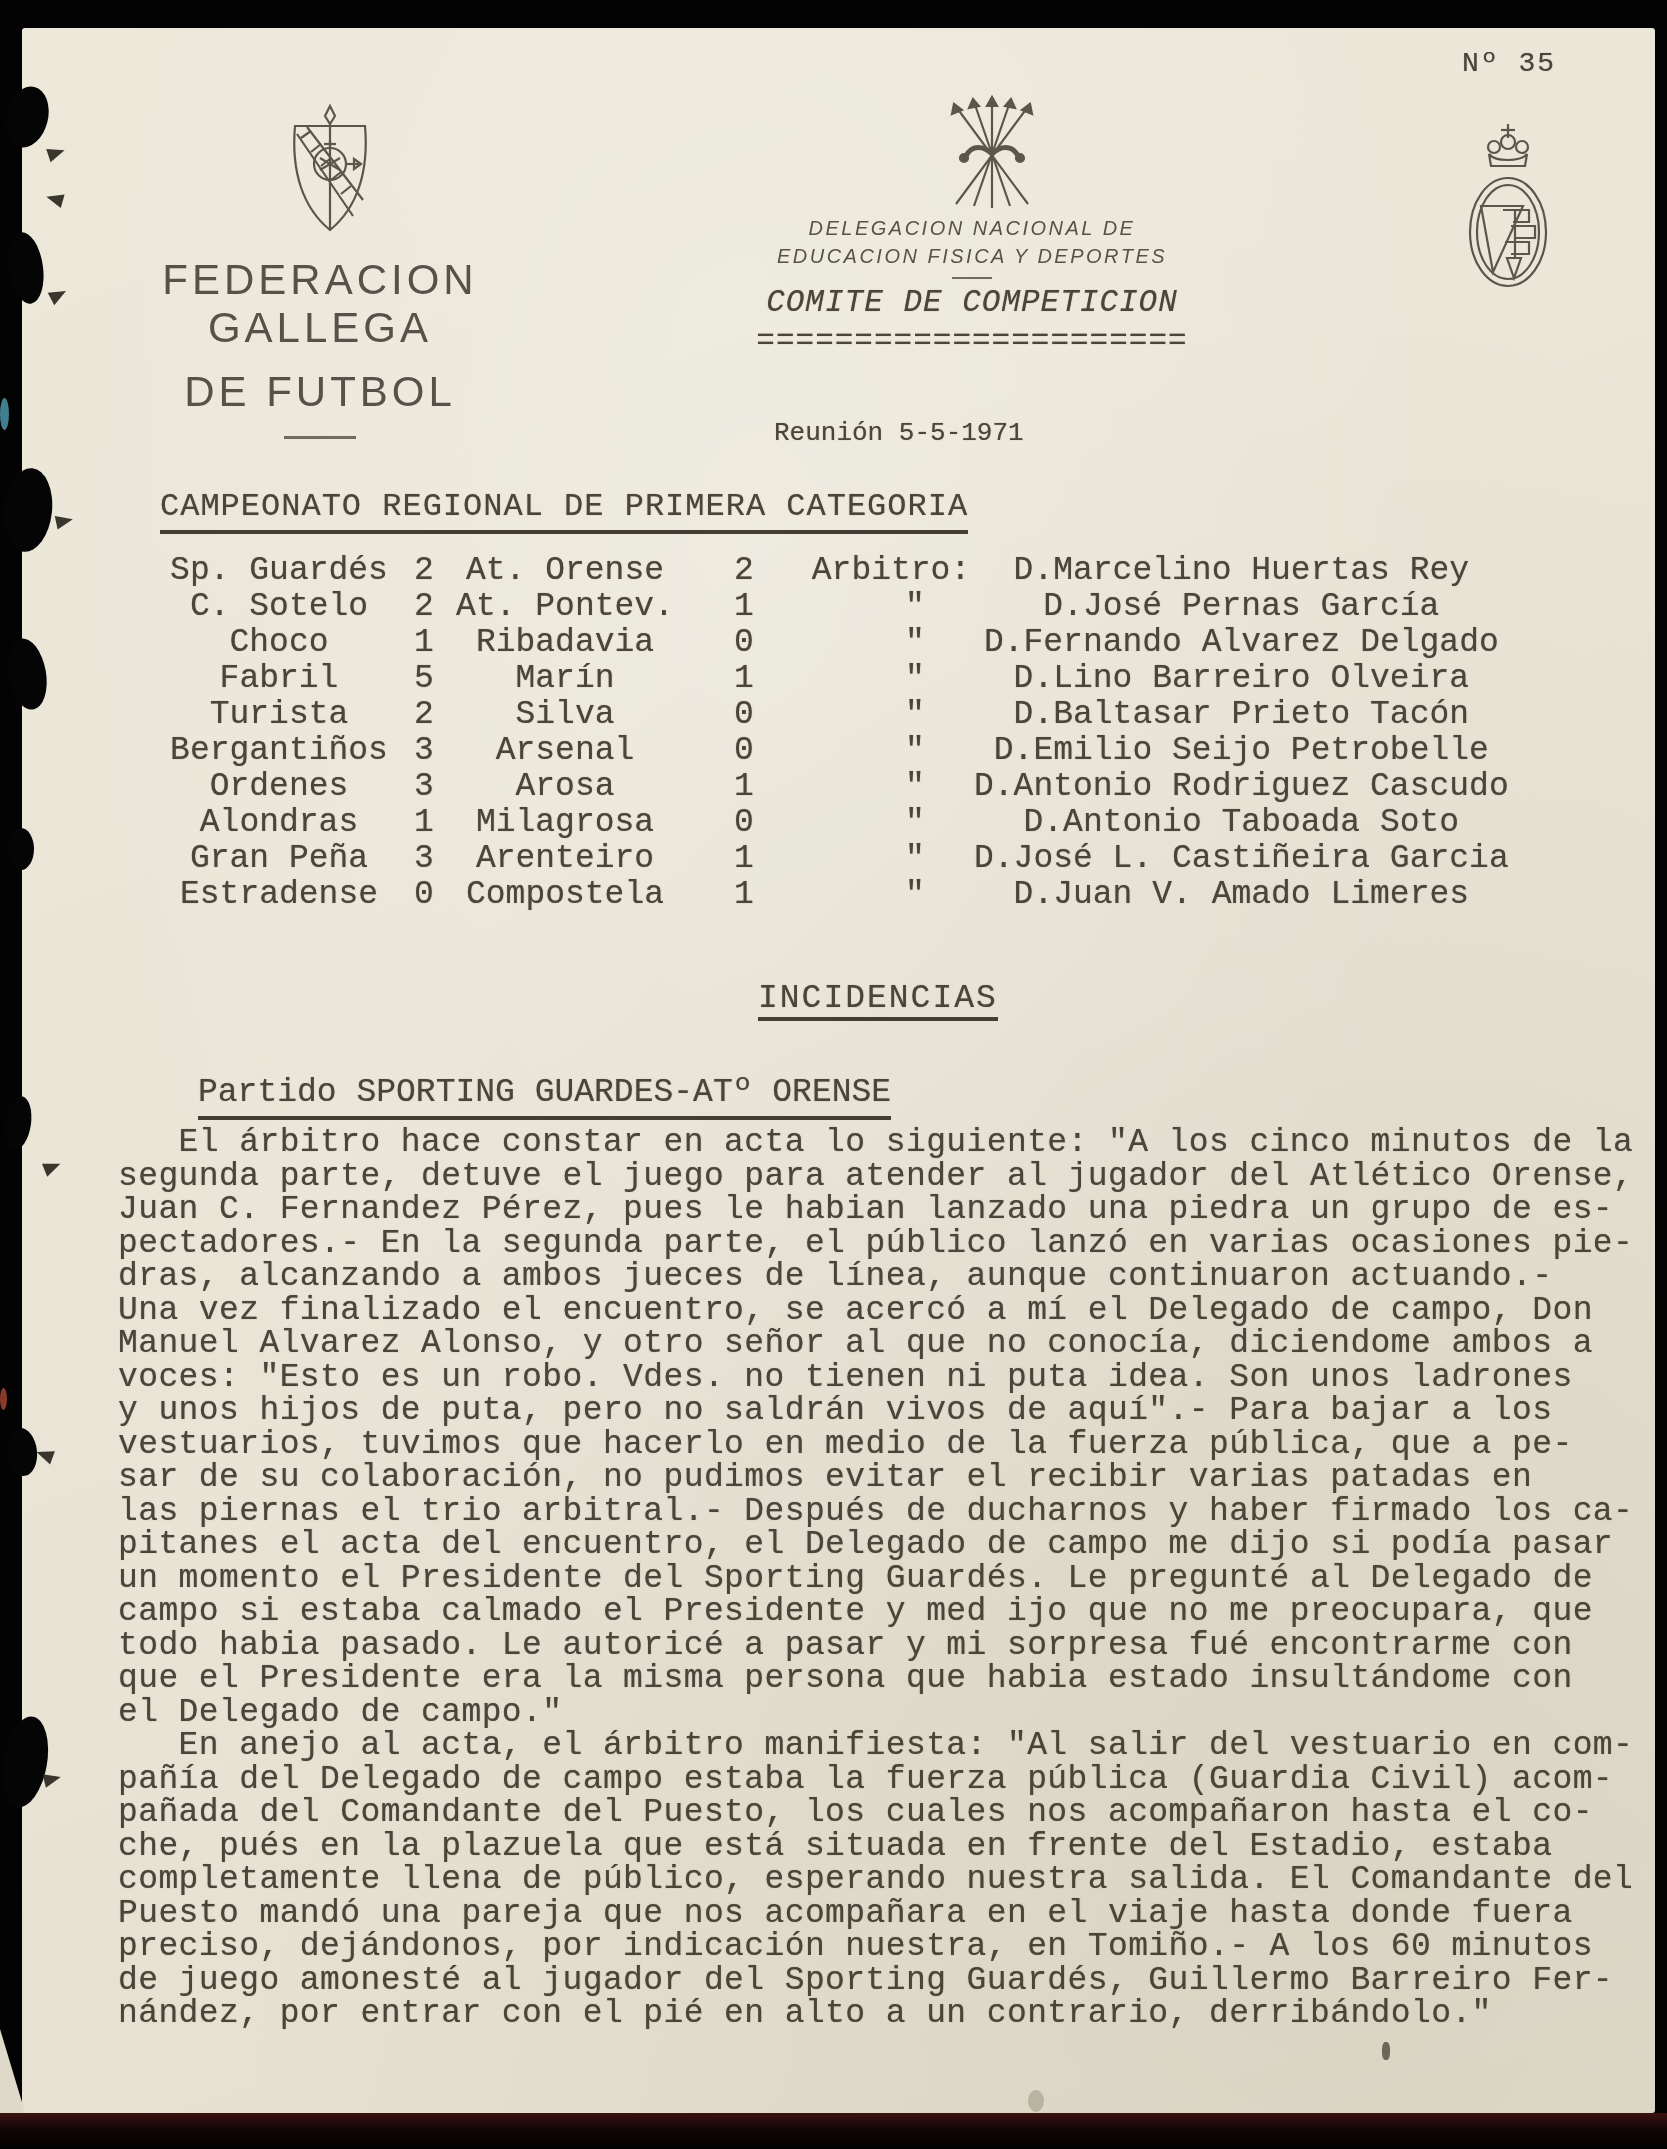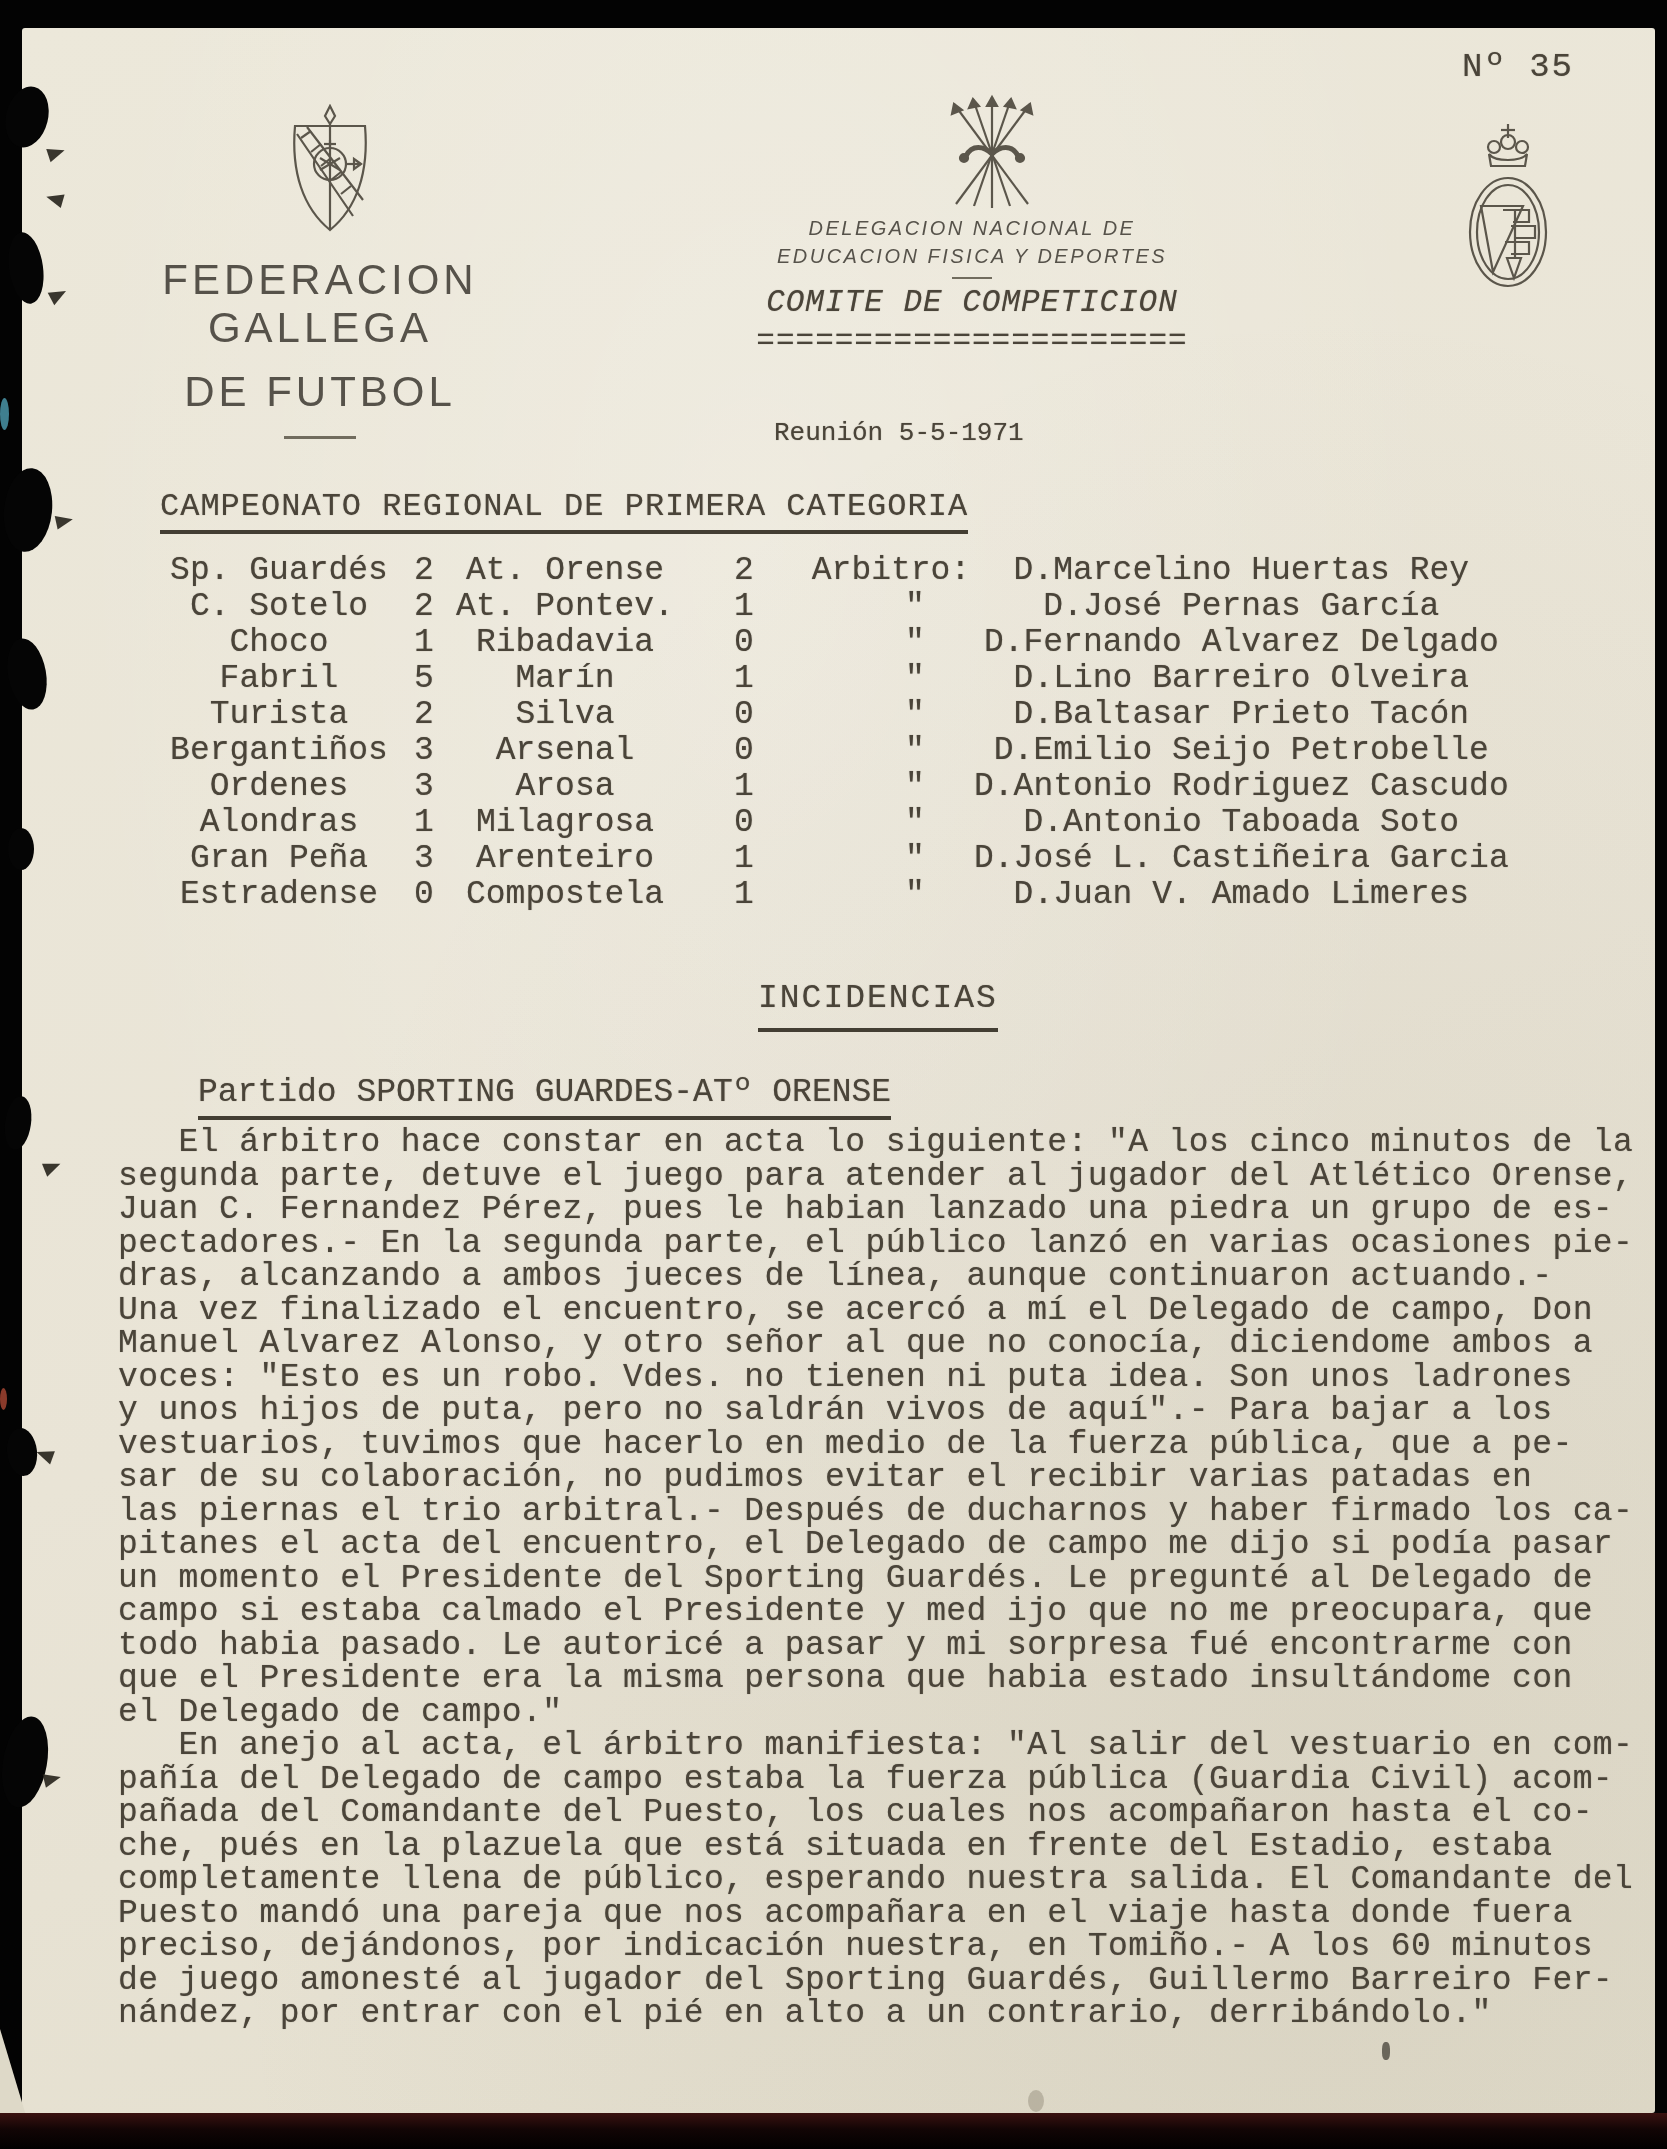--- a/index.html
+++ b/index.html
@@ -23,21 +23,21 @@
     border-bottom:120px solid #ded9c8;border-right:36px solid transparent;}
   
   .blob{position:absolute;background:#050505;border-radius:50%;}
   .mark{position:absolute;width:0;height:0;border-left:17px solid #26221b;
     border-top:7px solid transparent;border-bottom:7px solid transparent;opacity:.9;}
   .speck{position:absolute;border-radius:50%;}
 
   .ink{color:#4a4439;text-shadow:0 0 1px rgba(74,68,57,.55);}
   .printink{color:#56524a;}
 
-  .doc-number{position:absolute;left:1462px;top:48px;font-size:34px;letter-spacing:2px;}
+  .doc-number{position:absolute;left:1462px;top:48px;font-size:28px;letter-spacing:2px;}
 
   .lh-left{position:absolute;left:58px;top:256px;width:524px;text-align:center;
     font-family:"Liberation Sans","DejaVu Sans",sans-serif;}
   .lh-left .l1{font-size:42px;letter-spacing:4px;}
   .lh-left .l2{font-size:42px;letter-spacing:4px;margin-top:16px;}
   .lh-dash{width:72px;border-top:3px solid #716c5e;margin:20px auto 0;}
 
   .lh-center{position:absolute;left:755px;top:214px;width:434px;text-align:center;}
   .lh-center .org{font-family:"Liberation Sans","DejaVu Sans",sans-serif;
     font-size:20px;letter-spacing:2.5px;line-height:28px;font-style:italic;}
@@ -49,21 +49,21 @@
 
   .section-title{position:absolute;left:160px;top:488px;font-size:32px;letter-spacing:1px;
     border-bottom:4px solid #433e33;padding-bottom:5px;}
 
   .results{position:absolute;left:160px;top:552px;font-size:33px;}
   .trow{display:grid;grid-template-columns:238px 52px 230px 128px 166px auto;height:36px;}
   .trow .c{white-space:nowrap;text-align:center;}
   .ref-label.ditto{padding-left:48px;}
 
   .incidents-title{position:absolute;left:758px;top:980px;font-size:33px;letter-spacing:2px;
-    border-bottom:4px solid #433e33;padding-bottom:11px;}
+    border-bottom:4px solid #433e33;padding-bottom:0;}
 
   .match-heading{position:absolute;left:198px;top:1074px;font-size:33px;
     border-bottom:4px solid #433e33;padding-bottom:5px;}
 
   .report-body{position:absolute;left:118px;top:1126px;font-size:33px;
     letter-spacing:.4px;line-height:33.5px;white-space:pre;}
 
   svg{position:absolute;}
   .logo-stroke{stroke:#5b564b;fill:none;stroke-width:2.2;}
 </style>

